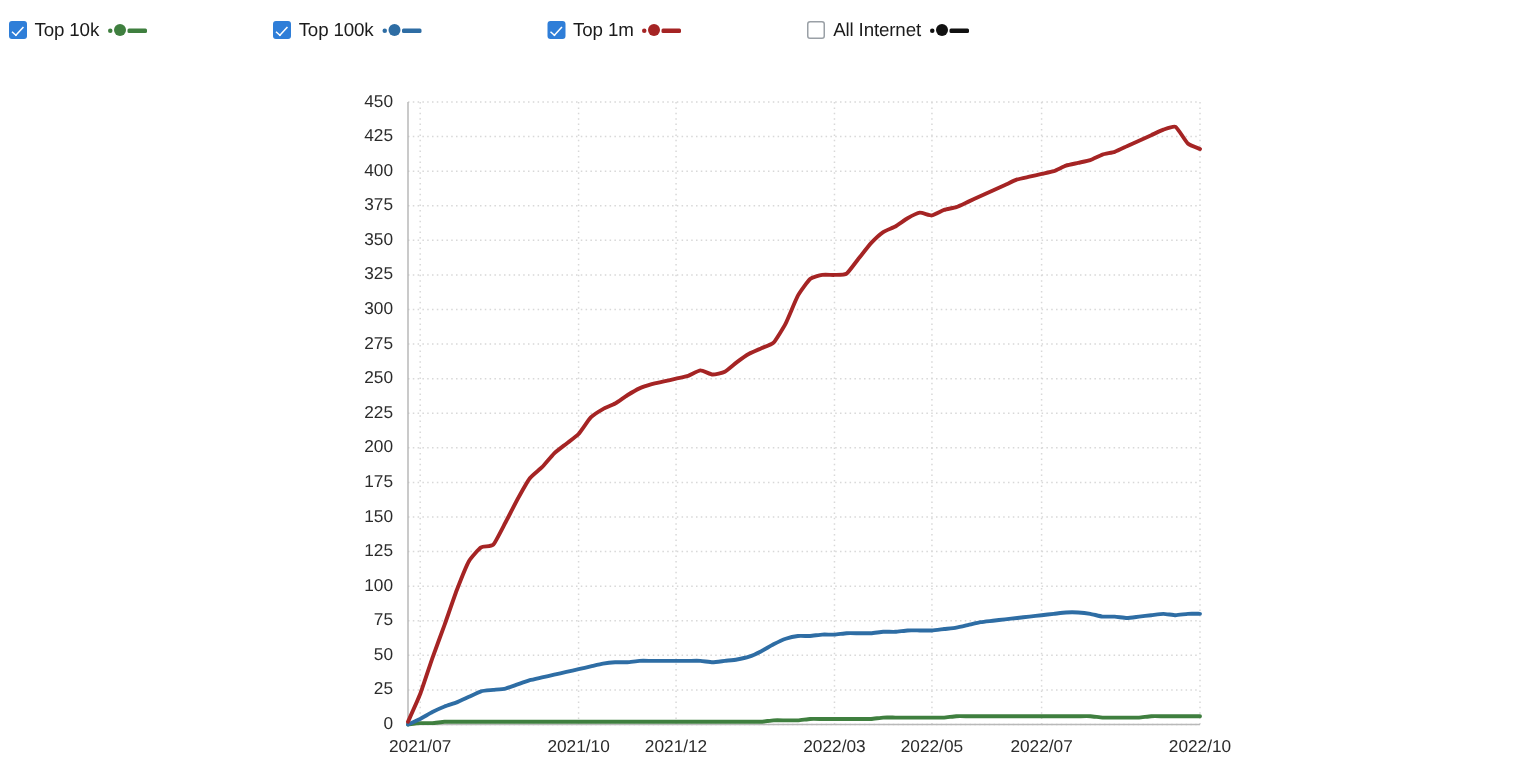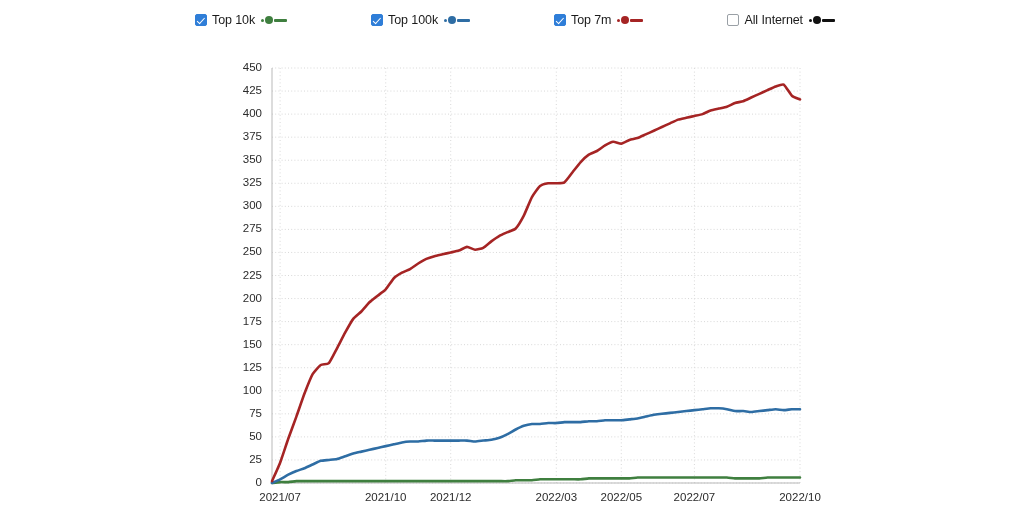--- a/index.html
+++ b/index.html
@@ -23,21 +23,21 @@
 
   
   .legend {
     position: absolute;
     left: 0;
     top: 0;
     width: 1024px;
     height: 40px;
     display: flex;
     align-items: center;
-    justify-content: center;
+    justify-content: flex-start;
     gap: 0px;
   }
   .legend-inner {
     display: flex;
     align-items: center;
     width: 640px;
     justify-content: space-between;
     padding-left: 6px;
   }
   .legend-item {
@@ -172,21 +172,21 @@
           <span class="lg-check on"></span>
           <span class="lg-label">Top 100k</span>
           <span class="lg-sym">
             <span class="lg-dot-sm" style="background: rgb(46, 109, 164);"></span>
             <span class="lg-dot-lg" style="background: rgb(46, 109, 164);"></span>
             <span class="lg-dash" style="background: rgb(46, 109, 164);"></span>
           </span>
         </div>
         <div class="legend-item">
           <span class="lg-check on"></span>
-          <span class="lg-label">Top 7m</span>
+          <span class="lg-label">Top 1m</span>
           <span class="lg-sym">
             <span class="lg-dot-sm" style="background: rgb(165, 36, 36);"></span>
             <span class="lg-dot-lg" style="background: rgb(165, 36, 36);"></span>
             <span class="lg-dash" style="background: rgb(165, 36, 36);"></span>
           </span>
         </div>
         <div class="legend-item">
           <span class="lg-check off"></span>
           <span class="lg-label">All Internet</span>
           <span class="lg-sym">

